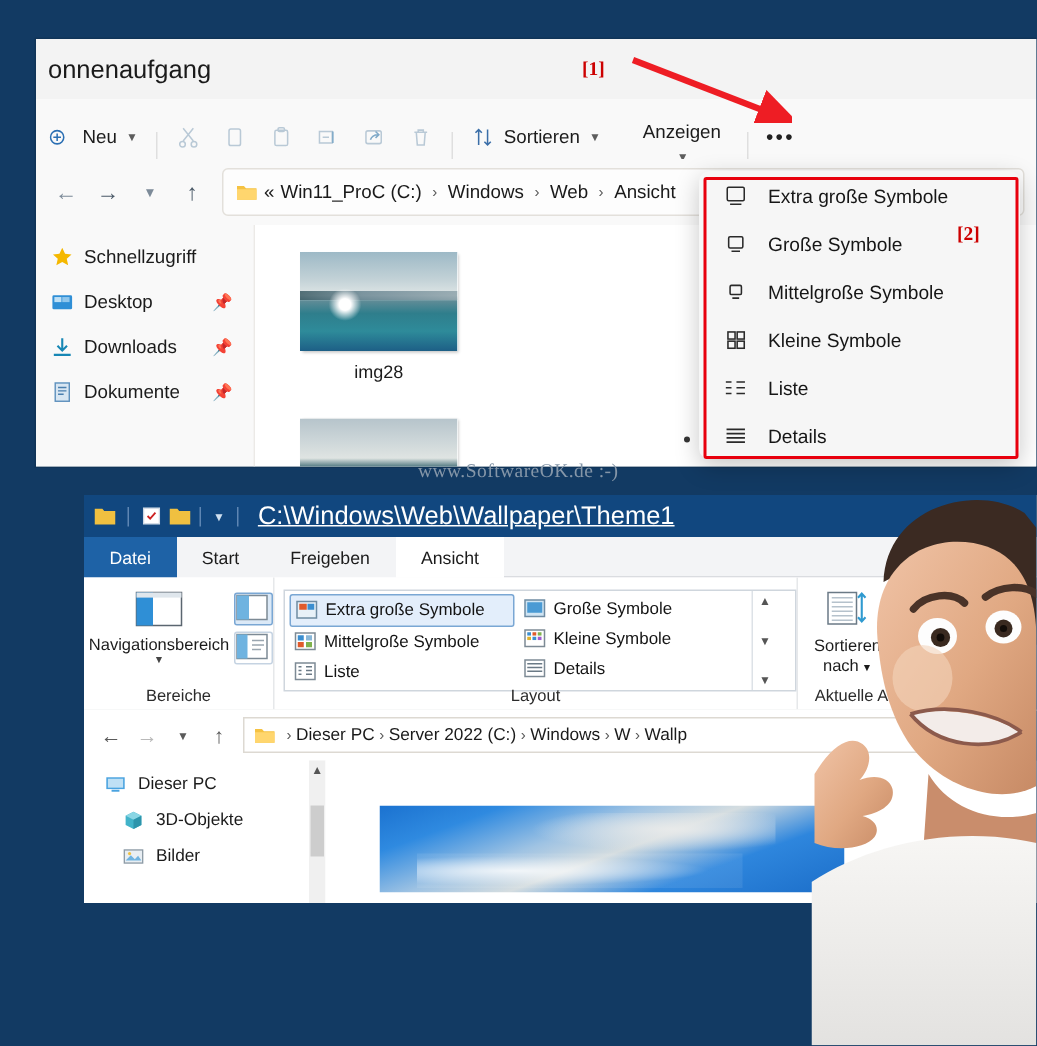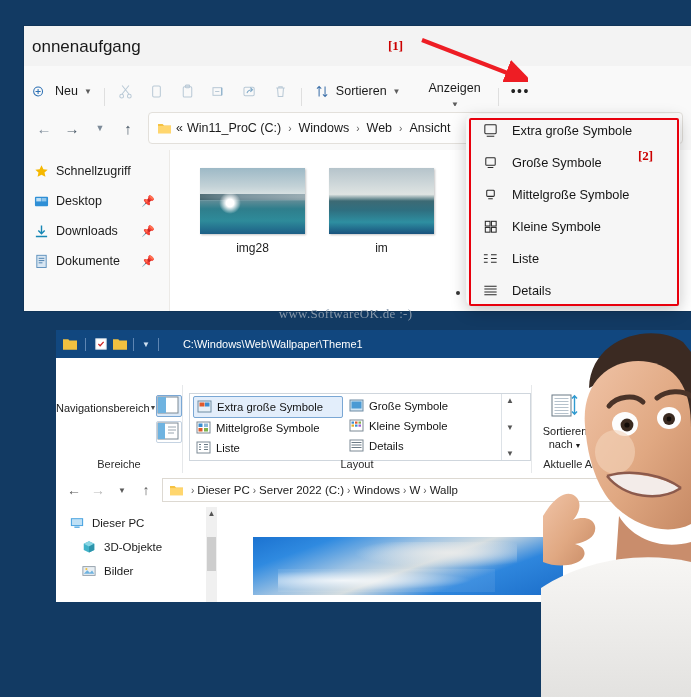--- a/index.html
+++ b/index.html
@@ -50,21 +50,21 @@
   .crumb-sep{color:#5a5a5a;font-size:10px;margin:0 3px;}
   .crumb{white-space:nowrap;}
 
   #win11-body{position:absolute;left:0;top:124px;width:100%;bottom:0;display:flex;}
   #win11-nav{width:145px;flex:none;background:#f9f9f9;padding-top:6px;}
   .nav-row{display:flex;align-items:center;height:30px;padding-left:10px;font-size:12.5px;color:#1b1b1b;position:relative;}
   .nav-row .ni{width:18px;flex:none;display:flex;align-items:center;}
   .nav-row .nl{margin-left:4px;white-space:nowrap;}
   .pin{position:absolute;right:14px;color:#9aa3ab;font-size:11px;}
   #win11-content{flex:1;background:#ffffff;border-left:1px solid #eceae7;position:relative;padding-top:18px;}
-  .thumbs{display:flex;gap:24px;padding-left:30px;}
+  .thumbs{display:flex;gap:24px;padding-left:30px;flex-direction:column;}
   .thumb{width:105px;}
   .thumb .pic{width:105px;height:66px;box-shadow:1px 1px 2px rgba(0,0,0,.24);overflow:hidden;position:relative;}
   .thumb .cap{text-align:center;font-size:12px;color:#1c1c1c;margin-top:7px;}
 
   
   .lk1{position:absolute;inset:0;background:
      linear-gradient(to bottom,#9db9c6 0%, #c3d2d7 28%, #dfe6e6 44%, #5d8b96 50%, #2f7e8c 62%, #2e8b9a 80%, #1d5f86 100%);}
   .lk1:after{content:"";position:absolute;left:18%;top:36%;width:22px;height:22px;border-radius:50%;background:radial-gradient(circle,#fff 25%,rgba(255,255,255,0) 70%);}
   .lk1:before{content:"";position:absolute;left:0;top:40%;width:100%;height:8%;background:linear-gradient(to right,#3a5a63,#6b8793 40%,#8fa3ab);opacity:.85;}
   .lk2{position:absolute;inset:0;background:
@@ -97,34 +97,34 @@
   #win10{
     position:absolute;left:56px;top:330px;width:635px;height:272px;
     background:#ffffff;overflow:hidden;
   }
   #win10-qat{
     position:absolute;left:0;top:0;width:100%;height:28px;background:#11477f;
     display:flex;align-items:center;gap:5px;padding-left:7px;
   }
   .qat-ico{width:14px;height:12px;flex:none;}
   .qat-div{width:1px;height:13px;background:#5e86b3;margin:0 3px;}
-  #win10-path{color:#fff;font-size:11px;margin-left:16px;white-space:nowrap;}
+  #win10-path{color:#fff;font-size:17px;margin-left:5px;white-space:nowrap;text-decoration:underline;}
 
   #win10-tabs{position:absolute;left:0;top:28px;width:100%;height:27px;background:#f3f4f6;display:flex;align-items:stretch;}
   .w10tab{display:flex;align-items:center;padding:0 17px;font-size:11.8px;color:#1b1b1b;}
   .w10tab.file{background:#1e62a6;color:#fff;}
   .w10tab.active{background:#fff;}
   #win10-tabfill{flex:1;background:#f3f4f6;border-bottom:1px solid #dadce0;}
 
   #ribbon{position:absolute;left:0;top:55px;width:100%;height:88px;background:#fff;border-bottom:1px solid #dfe1e4;display:flex;}
   .rgroup{position:relative;height:88px;border-right:1px solid #e6e8ea;display:flex;flex-direction:column;}
   .rgroup .gl{position:absolute;bottom:3px;left:0;width:100%;text-align:center;font-size:11px;color:#2b2b2b;}
   .rbody{flex:1;display:flex;align-items:flex-start;padding-top:6px;}
 
-  .bigbtn{width:100px;display:flex;flex-direction:row;align-items:center;padding-top:2px;}
+  .bigbtn{width:100px;display:flex;flex-direction:column;align-items:center;padding-top:2px;}
   .bigbtn .bi{width:34px;height:27px;}
   .bigbtn .bl{font-size:11px;color:#1b1b1b;margin-top:4px;text-align:center;line-height:1.1;}
   .bigbtn .ba{font-size:7px;color:#444;margin-top:1px;}
 
   .smallstack{display:flex;flex-direction:column;gap:4px;padding-top:4px;}
   .sb{width:24px;height:20px;border:1px solid #c5d3e2;background:#fff;border-radius:2px;}
   .sb.sel{border-color:#7aa7d4;background:#dbe9f7;}
 
   #layout-gallery{
     margin:2px 0 0 6px;border:1px solid #cfd6dd;background:#fff;
@@ -421,20 +421,35 @@
         </svg>
       <svg class="qat-ico" viewBox="0 0 16 13">
           <path d="M0 1h6l1.4 1.6H16V13H0z" fill="#f0c040"></path>
         </svg>
       <div class="qat-div" style="margin-left:1px;"></div>
       <span style="color:#cfe0f0;font-size:8px;">▼</span>
       <div class="qat-div"></div>
       <div id="win10-path">C:\Windows\Web\Wallpaper\Theme1</div>
     </div>
 
+    <div id="win10-tabs">
+      <div class="w10tab file">
+          <span>Datei</span>
+        </div>
+      <div class="w10tab">
+          <span>Start</span>
+        </div>
+      <div class="w10tab">
+          <span>Freigeben</span>
+        </div>
+      <div class="w10tab active">
+          <span>Ansicht</span>
+        </div>
+      <div id="win10-tabfill"></div>
+    </div>
 
     <div id="ribbon">
 
       <div class="rgroup" style="width:136px;">
         <div class="rbody">
           <div class="bigbtn">
             <svg class="bi" viewBox="0 0 34 27">
               <rect x="2" y="2" width="30" height="22" fill="#fff" stroke="#5b6670"></rect>
               <rect x="2" y="2" width="11" height="22" fill="#2f8fd6"></rect>
               <rect x="2" y="2" width="30" height="3.4" fill="#dfe6ec"></rect>

